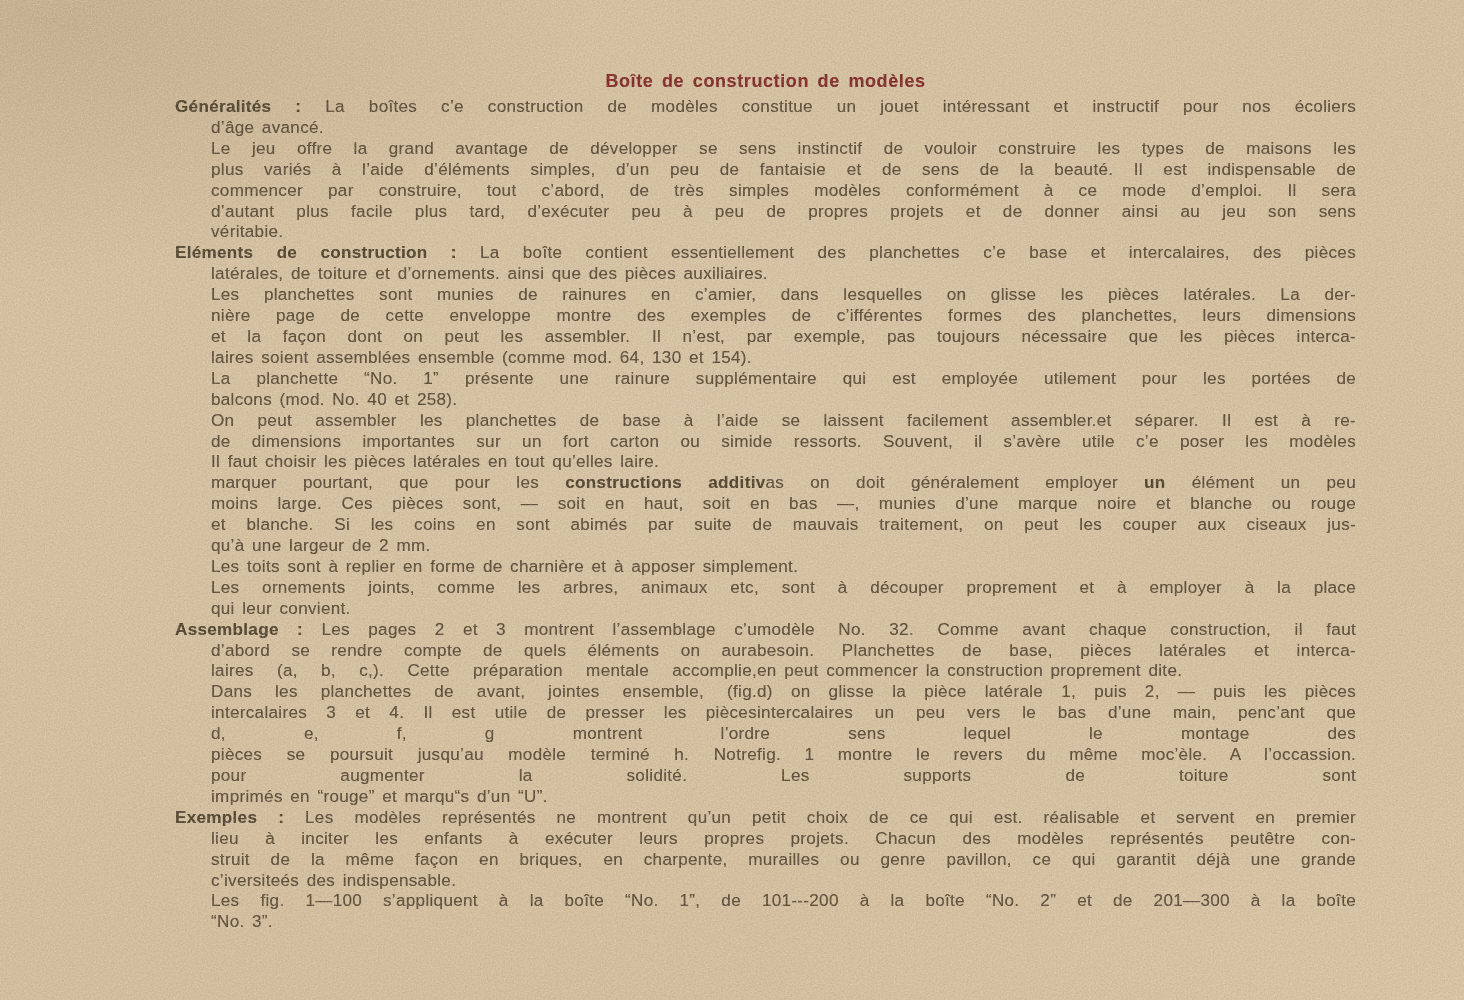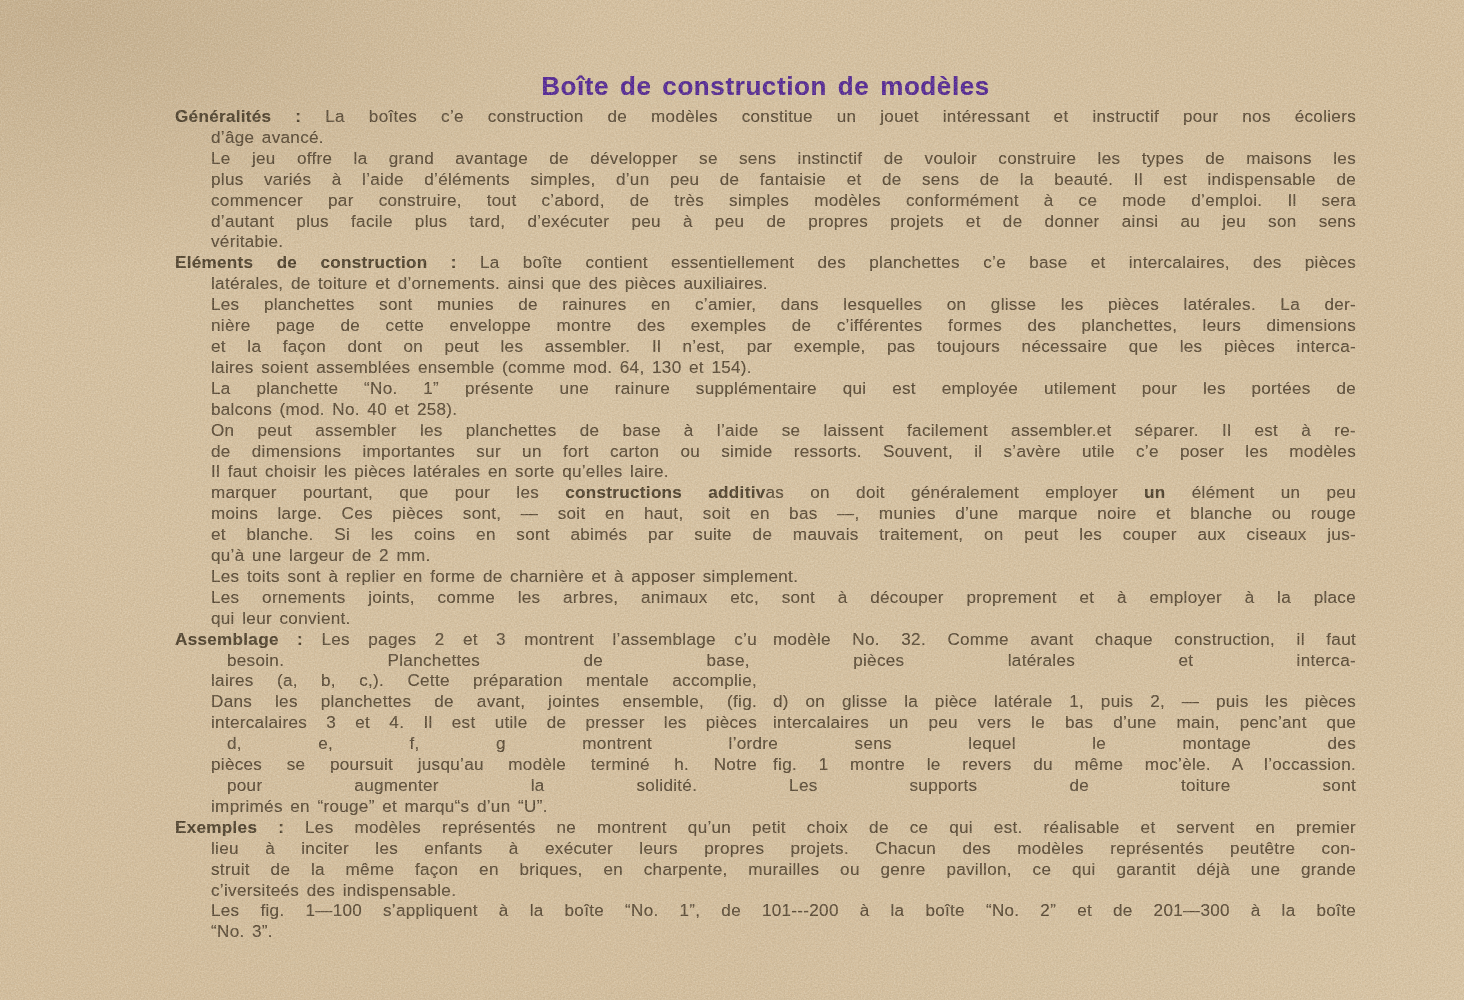--- a/index.html
+++ b/index.html
@@ -7,35 +7,35 @@
     width:1464px;height:1000px;position:relative;overflow:hidden;
     background:
       radial-gradient(900px 420px at 4% 2%, rgba(125,100,65,0.18), rgba(125,100,65,0) 60%),
       radial-gradient(1100px 650px at 98% 100%, rgba(255,244,220,0.12), rgba(255,244,220,0) 65%),
       radial-gradient(1600px 900px at 50% 40%, rgba(255,248,230,0.10), rgba(255,248,230,0) 75%),
       #d3bd9b;
     font-family:"Liberation Sans","DejaVu Sans",sans-serif;
   }
   .page{position:absolute;left:175px;top:71px;width:1181px;color:#544531;}
   .title{
-    font-size:26px;font-weight:bold;text-align:center;
-    letter-spacing:0.6px;word-spacing:3px;margin:0 0 5px 0;color:#4c1d95;
+    font-size:18px;font-weight:bold;text-align:center;
+    letter-spacing:0.6px;word-spacing:3px;margin:0 0 5px 0;color:#7f1d1d;
     text-shadow:0 0 0.6px rgba(76,63,43,0.6);
   }
   .para{padding-left:36px;}
   .line{
     font-size:17.1px;line-height:20.9px;letter-spacing:0.3px;word-spacing:2.5px;
     text-shadow:0 0 0.6px rgba(84,69,49,0.55);
   }
   .just{text-align:justify;text-align-last:justify;}
   .hang{text-indent:-36px;}
   .lbl,b.emph{font-weight:bold;color:#483b27;}
   .row{display:flex;}
   .half.l{flex:0 0 546px;width:546px;}
-  .half.r{flex:1 1 auto;padding-left:16px;}
+  .half.r{flex:1 1 auto;padding-left:0;}
   .grain{position:absolute;left:0;top:0;pointer-events:none;}
 </style>
 </head>
 <body>
 
 <div class="page">
   <div class="title">Boîte de construction de modèles</div>
   <div id="doc-body">
       <div class="para">
         <div class="line just hang"><b class="lbl">Généralités : </b>La boîtes c’e construction de modèles constitue un jouet intéressant et instructif pour nos écoliers</div>
@@ -50,39 +50,41 @@
         <div class="line just hang"><b class="lbl">Eléments de construction : </b>La boîte contient essentiellement des planchettes c’e base et intercalaires, des pièces</div>
         <div class="line">latérales, de toiture et d’ornements. ainsi que des pièces auxiliaires.</div>
         <div class="line just">Les planchettes sont munies de rainures en c’amier, dans lesquelles on glisse les pièces latérales. La der-</div>
         <div class="line just">nière page de cette enveloppe montre des exemples de c’ifférentes formes des planchettes, leurs dimensions</div>
         <div class="line just">et la façon dont on peut les assembler. Il n’est, par exemple, pas toujours nécessaire que les pièces interca-</div>
         <div class="line">laires soient assemblées ensemble (comme mod. 64, 130 et 154).</div>
         <div class="line just">La planchette “No. 1” présente une rainure supplémentaire qui est employée utilement pour les portées de</div>
         <div class="line">balcons (mod. No. 40 et 258).</div>
         <div class="line just">On peut assembler les planchettes de base à l’aide se laissent facilement assembler.et séparer. Il est à re-</div>
         <div class="line just">de dimensions importantes sur un fort carton ou simide ressorts. Souvent, il s’avère utile c’e poser les modèles</div>
-        <div class="line">Il faut choisir les pièces latérales en sorte qu’elles laire.</div>
+        <div class="line">Il faut choisir les pièces latérales en tout qu’elles laire.</div>
         <div class="line just">marquer pourtant, que pour les <b class="emph">constructions additiv</b>as on doit généralement employer <b class="emph">un</b> élément un peu</div>
         <div class="line just">moins large. Ces pièces sont, — soit en haut, soit en bas —, munies d’une marque noire et blanche ou rouge</div>
         <div class="line just">et blanche. Si les coins en sont abimés par suite de mauvais traitement, on peut les couper aux ciseaux jus-</div>
         <div class="line">qu’à une largeur de 2 mm.</div>
         <div class="line">Les toits sont à replier en forme de charnière et à apposer simplement.</div>
         <div class="line just">Les ornements joints, comme les arbres, animaux etc, sont à découper proprement et à employer à la place</div>
         <div class="line">qui leur convient.</div>
       </div>
       <div class="para">
         <div class="row">
           <div class="half l line just hang"><b class="lbl">Assemblage : </b>Les pages 2 et 3 montrent l’assemblage c’u</div>
           <div class="half r line just">modèle No. 32. Comme avant chaque construction, il faut</div>
         </div>
         <div class="row">
+          <div class="half l line just">d’abord se rendre compte de quels éléments on aura</div>
           <div class="half r line just">besoin. Planchettes de base, pièces latérales et interca-</div>
         </div>
         <div class="row">
           <div class="half l line just">laires (a, b, c,). Cette préparation mentale accomplie,</div>
+          <div class="half r line">en peut commencer la construction proprement dite.</div>
         </div>
         <div class="row">
           <div class="half l line just">Dans les planchettes de avant, jointes ensemble, (fig.</div>
           <div class="half r line just">d) on glisse la pièce latérale 1, puis 2, — puis les pièces</div>
         </div>
         <div class="row">
           <div class="half l line just">intercalaires 3 et 4. Il est utile de presser les pièces</div>
           <div class="half r line just">intercalaires un peu vers le bas d’une main, penc’ant que</div>
         </div>
         <div class="row">

